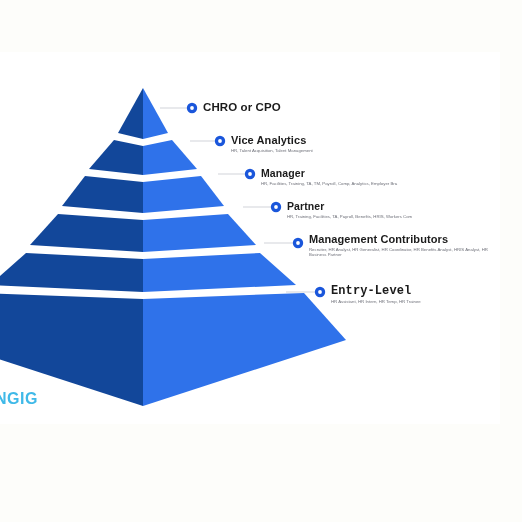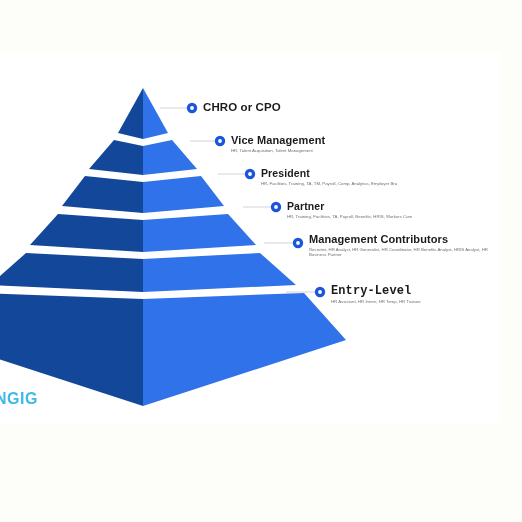--- a/index.html
+++ b/index.html
@@ -122,24 +122,24 @@
       </g>
       <g>
         <circle cx="320" cy="292" r="5.2" fill="#1a56db"></circle>
         <circle cx="320" cy="292" r="1.9" fill="#ffffff"></circle>
       </g>
     </g>
   </svg>
 
   <div class="lbl-title" style="left:203px; top:101px; font-size:11.5px;">CHRO or CPO</div>
 
-  <div class="lbl-title" style="left:231px; top:134px; font-size:11px;">Vice Management</div>
+  <div class="lbl-title" style="left:231px; top:134px; font-size:11px;">Vice Analytics</div>
   <div class="lbl-sub" style="left:231px; top:148px; font-size:4.3px;">HR, Talent Acquisition, Talent Management</div>
 
-  <div class="lbl-title" style="left:261px; top:167px; font-size:10.5px;">President</div>
+  <div class="lbl-title" style="left:261px; top:167px; font-size:10.5px;">Manager</div>
   <div class="lbl-sub" style="left:261px; top:181px; font-size:4.3px;">HR, Facilities, Training, TA, TM, Payroll, Comp, Analytics, Employer Bra</div>
 
   <div class="lbl-title" style="left:287px; top:200px; font-size:10.5px;">Partner</div>
   <div class="lbl-sub" style="left:287px; top:214px; font-size:4.3px;">HR, Training, Facilities, TA, Payroll, Benefits, HRIS, Workers Com</div>
 
   <div class="lbl-title" style="left:309px; top:233px; font-size:11px;">Management Contributors</div>
   <div class="lbl-sub wrap" style="left:309px; top:247px; font-size:4.3px; width:188px;">Recruiter, HR Analyst, HR Generalist, HR Coordinator, HR Benefits Analyst, HRIS Analyst, HR Business Partner</div>
 
   <div class="lbl-title" style="left:331px; top:284px; font-size:12px;font-family:Liberation Mono, monospace;">Entry-Level</div>
   <div class="lbl-sub" style="left:331px; top:299px; font-size:4.3px;">HR Assistant, HR Intern, HR Temp, HR Trainee</div>

